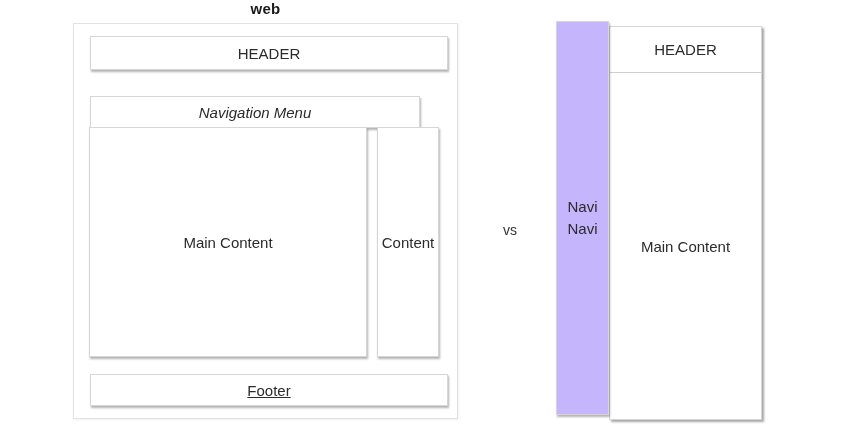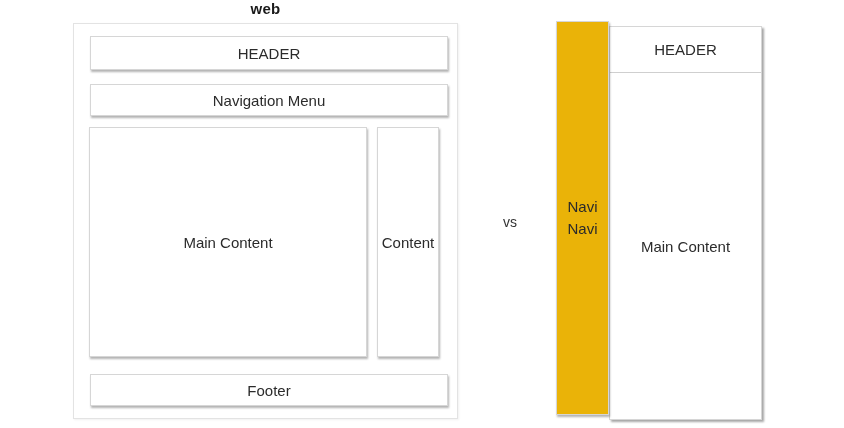--- a/index.html
+++ b/index.html
@@ -41,41 +41,41 @@
     background: #ffffff;
     border: 1px solid #d6d6d6;
     box-shadow: 1px 2px 2px rgba(0,0,0,0.30);
     display: flex;
     align-items: center;
     justify-content: center;
     font-size: 15px;
     color: #2b2b2b;
   }
   .web-header  { left: 16px;  top: 12px;  width: 358px; height: 34px; }
-  .web-nav     { left: 16px;  top: 60px;  width: 358px; height: 32px; }
+  .web-nav     { left: 16px;  top: 72px;  width: 330px; height: 32px; font-style: italic; }
   .web-main    { left: 15px;  top: 103px; width: 278px; height: 230px; }
   .web-side    { left: 303px; top: 103px; width: 62px;  height: 230px; }
-  .web-footer  { left: 16px;  top: 350px; width: 358px; height: 32px; }
+  .web-footer  { left: 16px;  top: 350px; width: 358px; height: 32px; text-decoration: underline; }
 
   
   .vs-label {
     position: absolute;
-    left: 488px; top: 214px;
+    left: 488px; top: 222px;
     width: 44px;
     text-align: center;
     font-size: 14px;
     color: #333333;
   }
 
   
   .mobile-nav {
     position: absolute;
     left: 556px; top: 21px;
     width: 53px; height: 394px;
-    background: #eab308;
+    background: #c4b5fd;
     border: 1px solid #d6d6d6;
     box-shadow: 1px 2px 2px rgba(0,0,0,0.30);
     z-index: 2;
     display: flex;
     flex-direction: column;
     align-items: center;
     justify-content: center;
     font-size: 15px;
     line-height: 22px;
     color: #2b2b2b;

